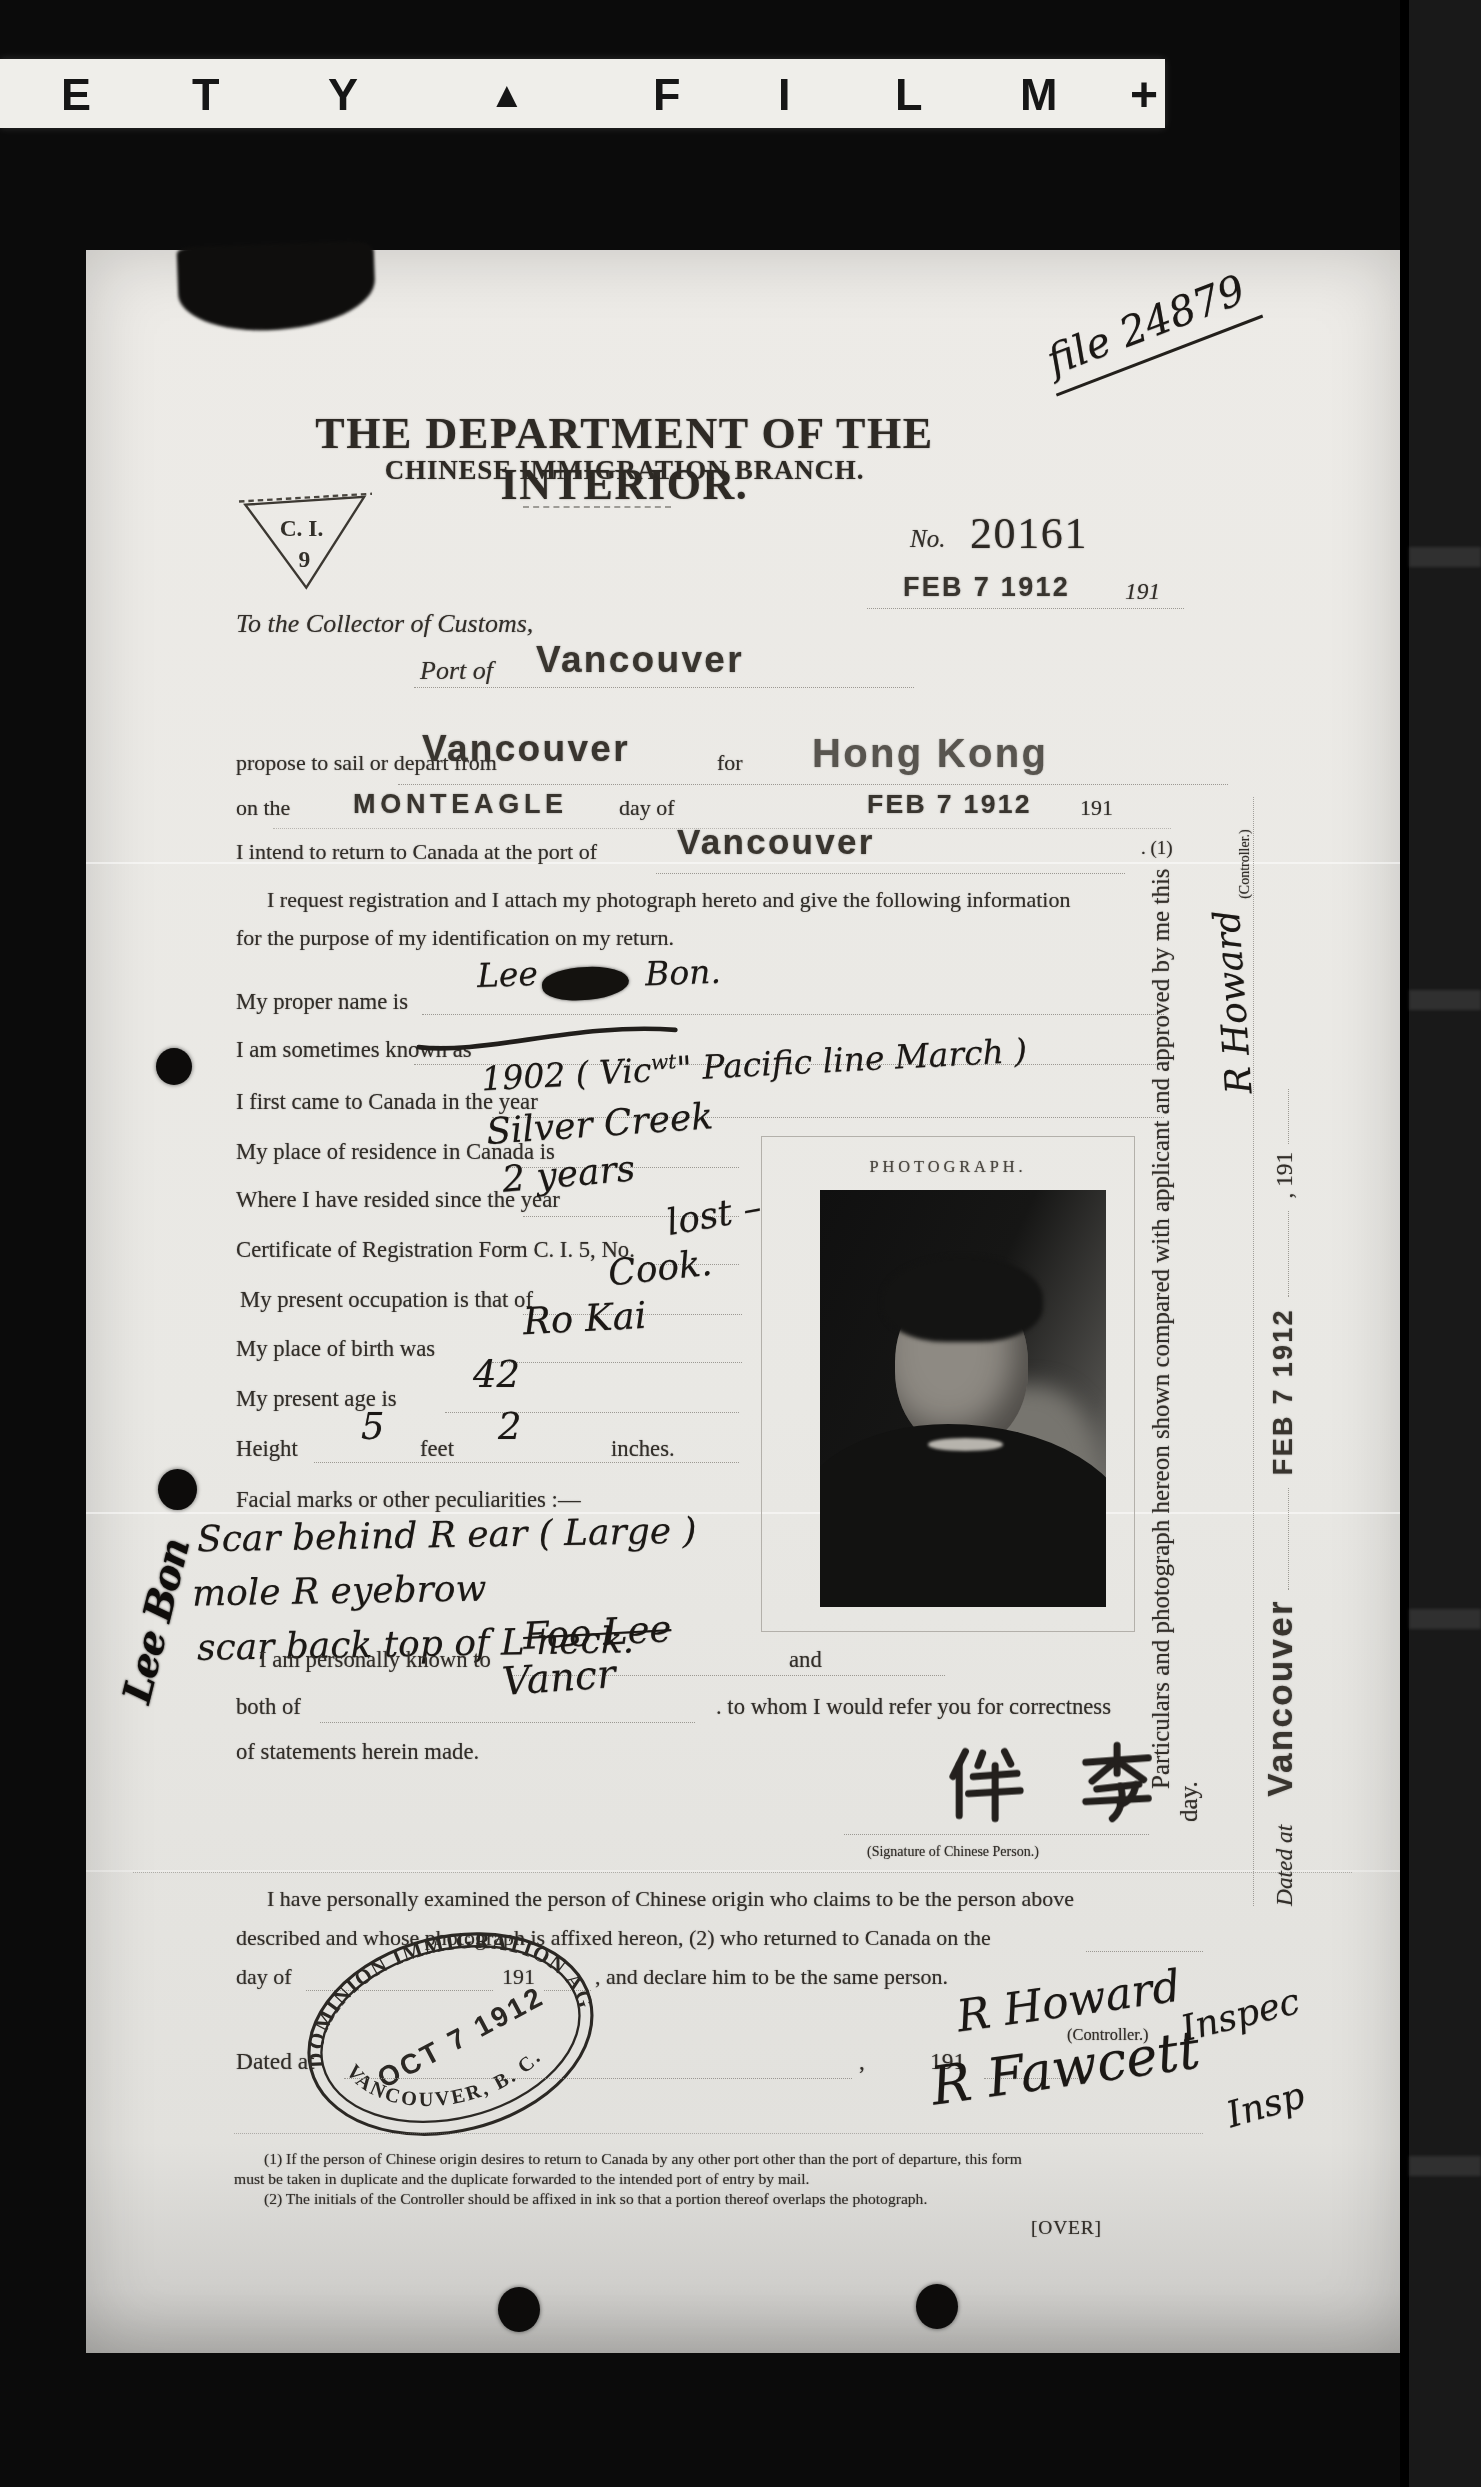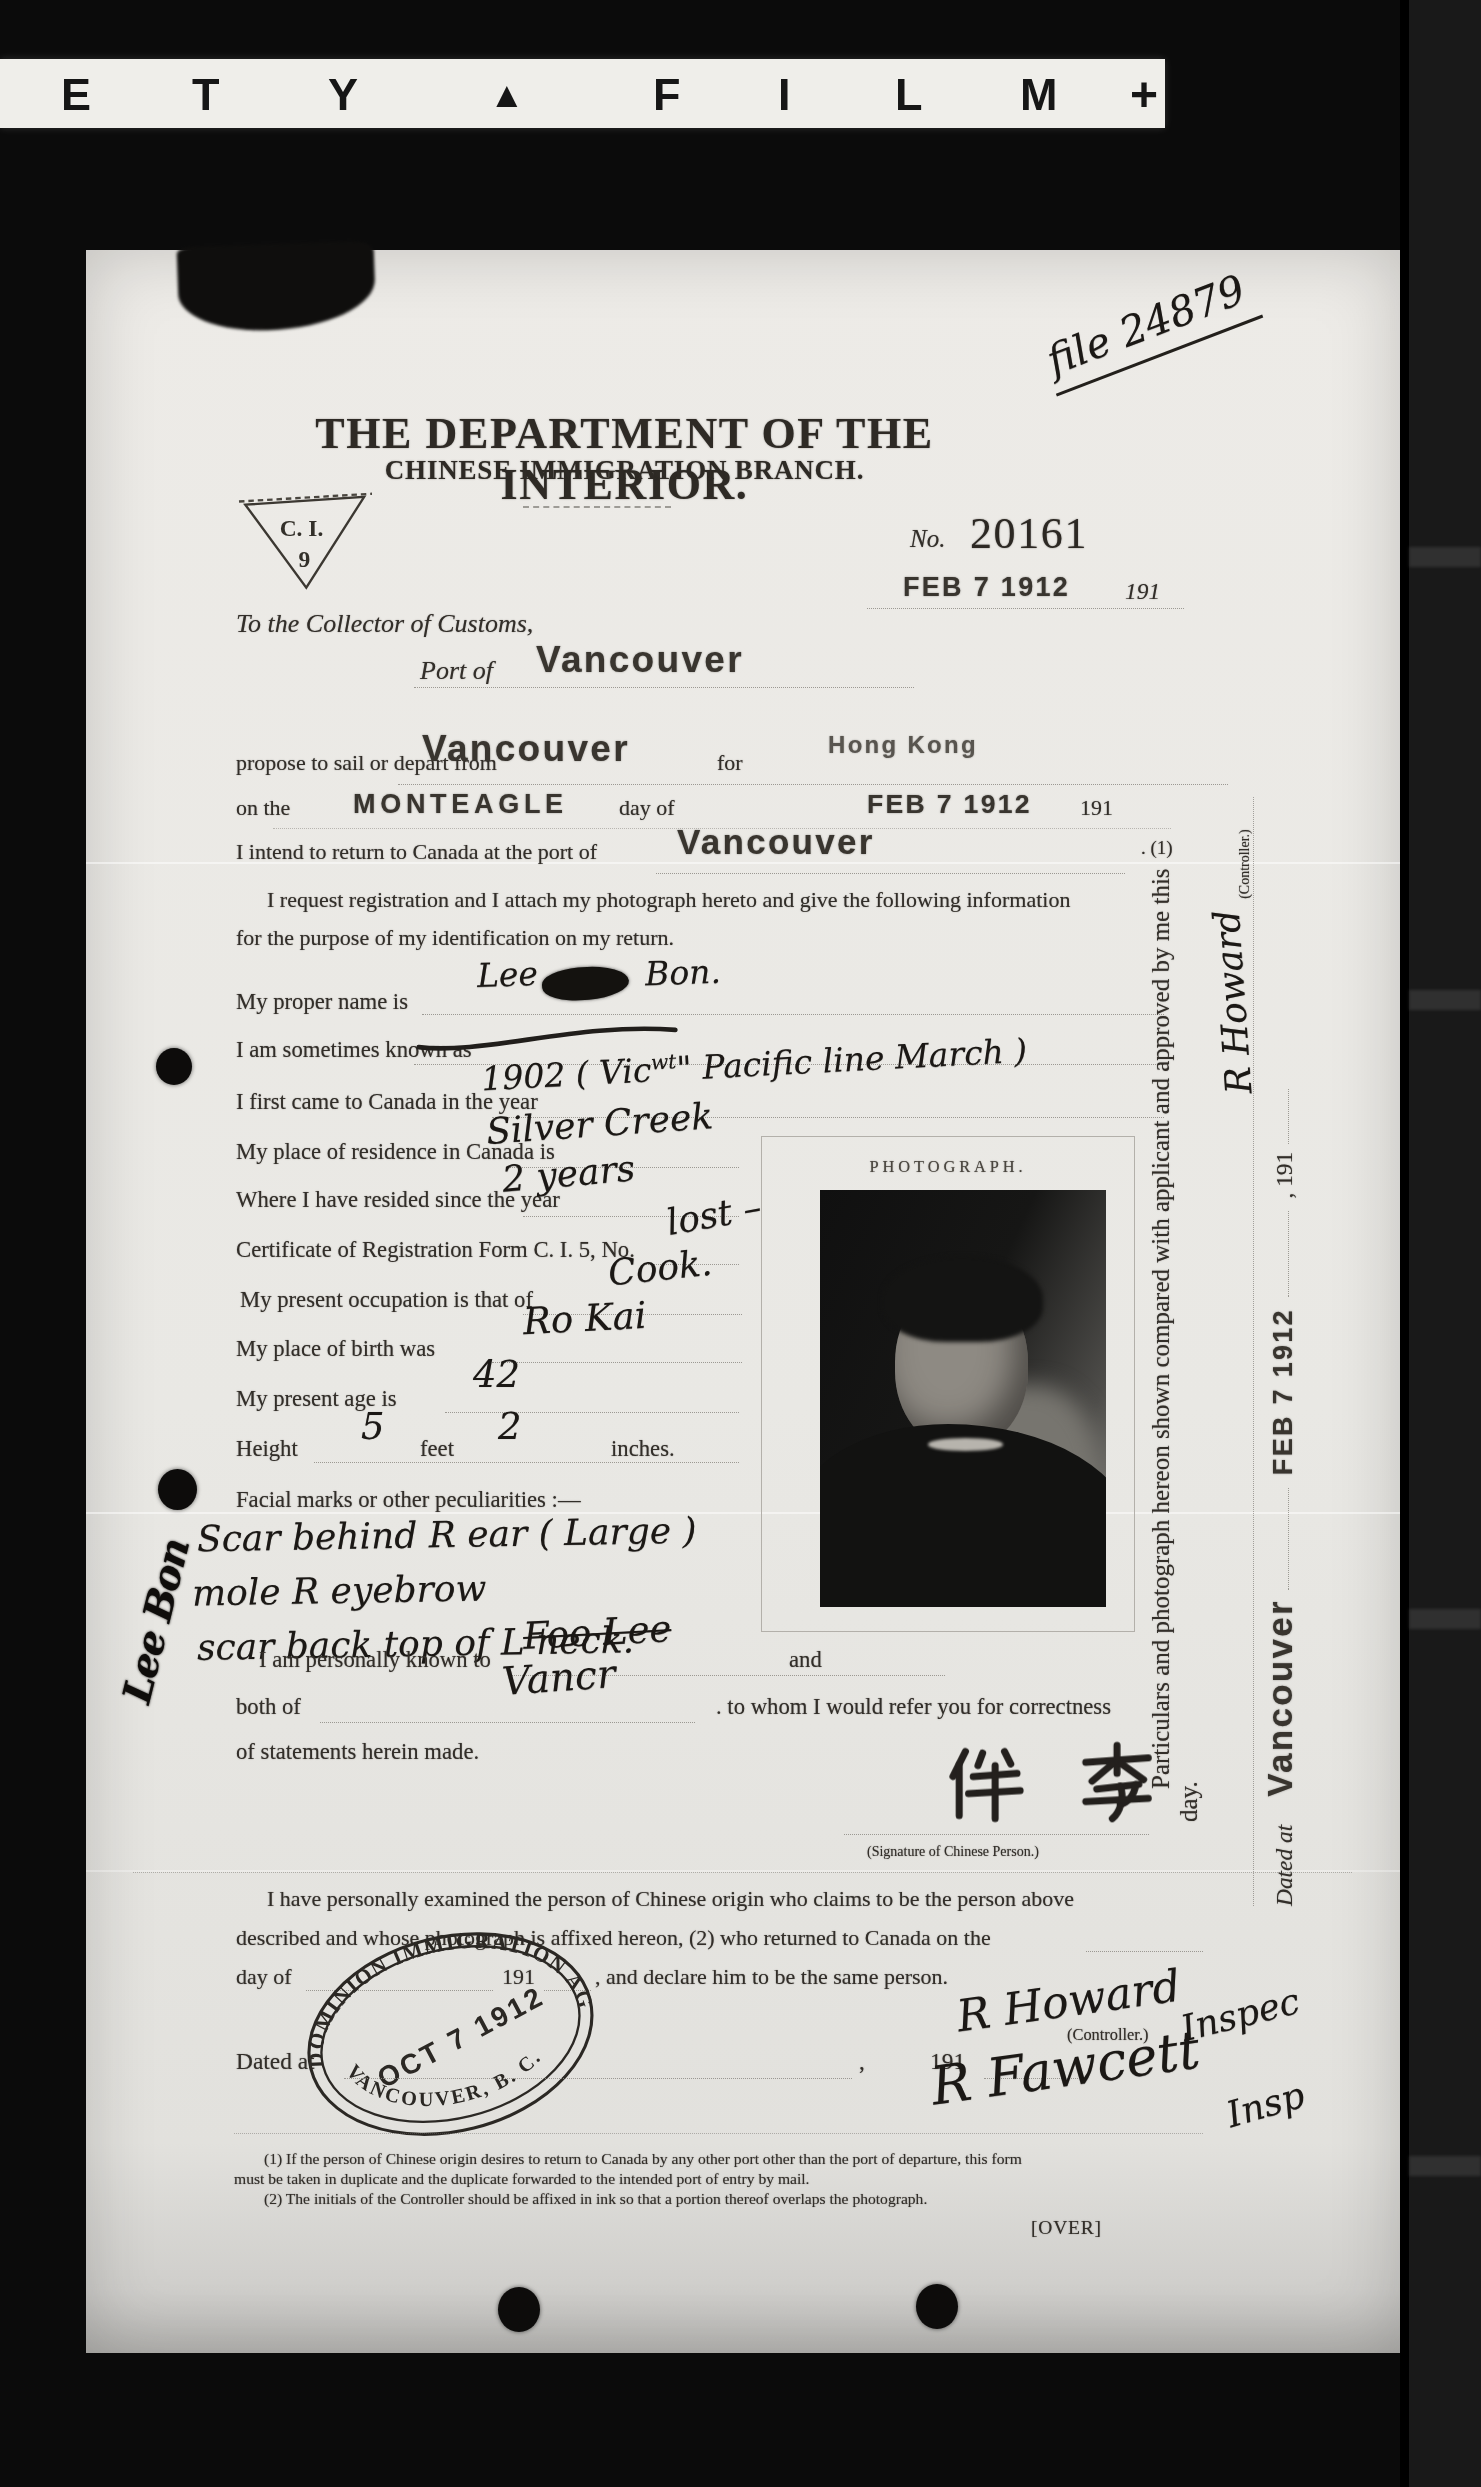--- a/index.html
+++ b/index.html
@@ -95,21 +95,21 @@
 
     <div class="abs pp ii" style="left:150px;top:359px;font-size:26px">To the Collector of Customs,</div>
     <span class="abs pp ii" style="left:334px;top:406px;font-size:26px">Port of</span>
     <span class="abs st" style="left:450px;top:389px;font-size:37px">Vancouver</span>
     <div class="abs rl" style="left:328px;top:437px;width:500px"></div>
 
 
     <span class="abs pp" style="left:150px;top:500px;font-size:22px">propose to sail or depart from</span>
     <span class="abs st" style="left:336px;top:478px;font-size:37px">Vancouver</span>
     <span class="abs pp" style="left:631px;top:500px;font-size:22px">for</span>
-    <span class="abs st" style="left:742px;top:481px;font-size:24px;opacity:.82">Hong Kong</span>
+    <span class="abs st" style="left:726px;top:481px;font-size:40px;opacity:.82">Hong Kong</span>
     <div class="abs rl" style="left:312px;top:534px;width:830px"></div>
 
     <span class="abs pp" style="left:150px;top:545px;font-size:22px">on the</span>
     <span class="abs st" style="left:267px;top:539px;font-size:27px;letter-spacing:4.7px">MONTEAGLE</span>
     <span class="abs pp" style="left:533px;top:545px;font-size:22px">day of</span>
     <span class="abs st" style="left:781px;top:539px;font-size:26.6px">FEB 7 1912</span>
     <span class="abs pp" style="left:994px;top:545px;font-size:22px">191</span>
     <div class="abs rl" style="left:187px;top:578px;width:898px;opacity:.55"></div>
 
     <span class="abs pp" style="left:150px;top:589px;font-size:22px">I intend to return to Canada at the port of</span>

